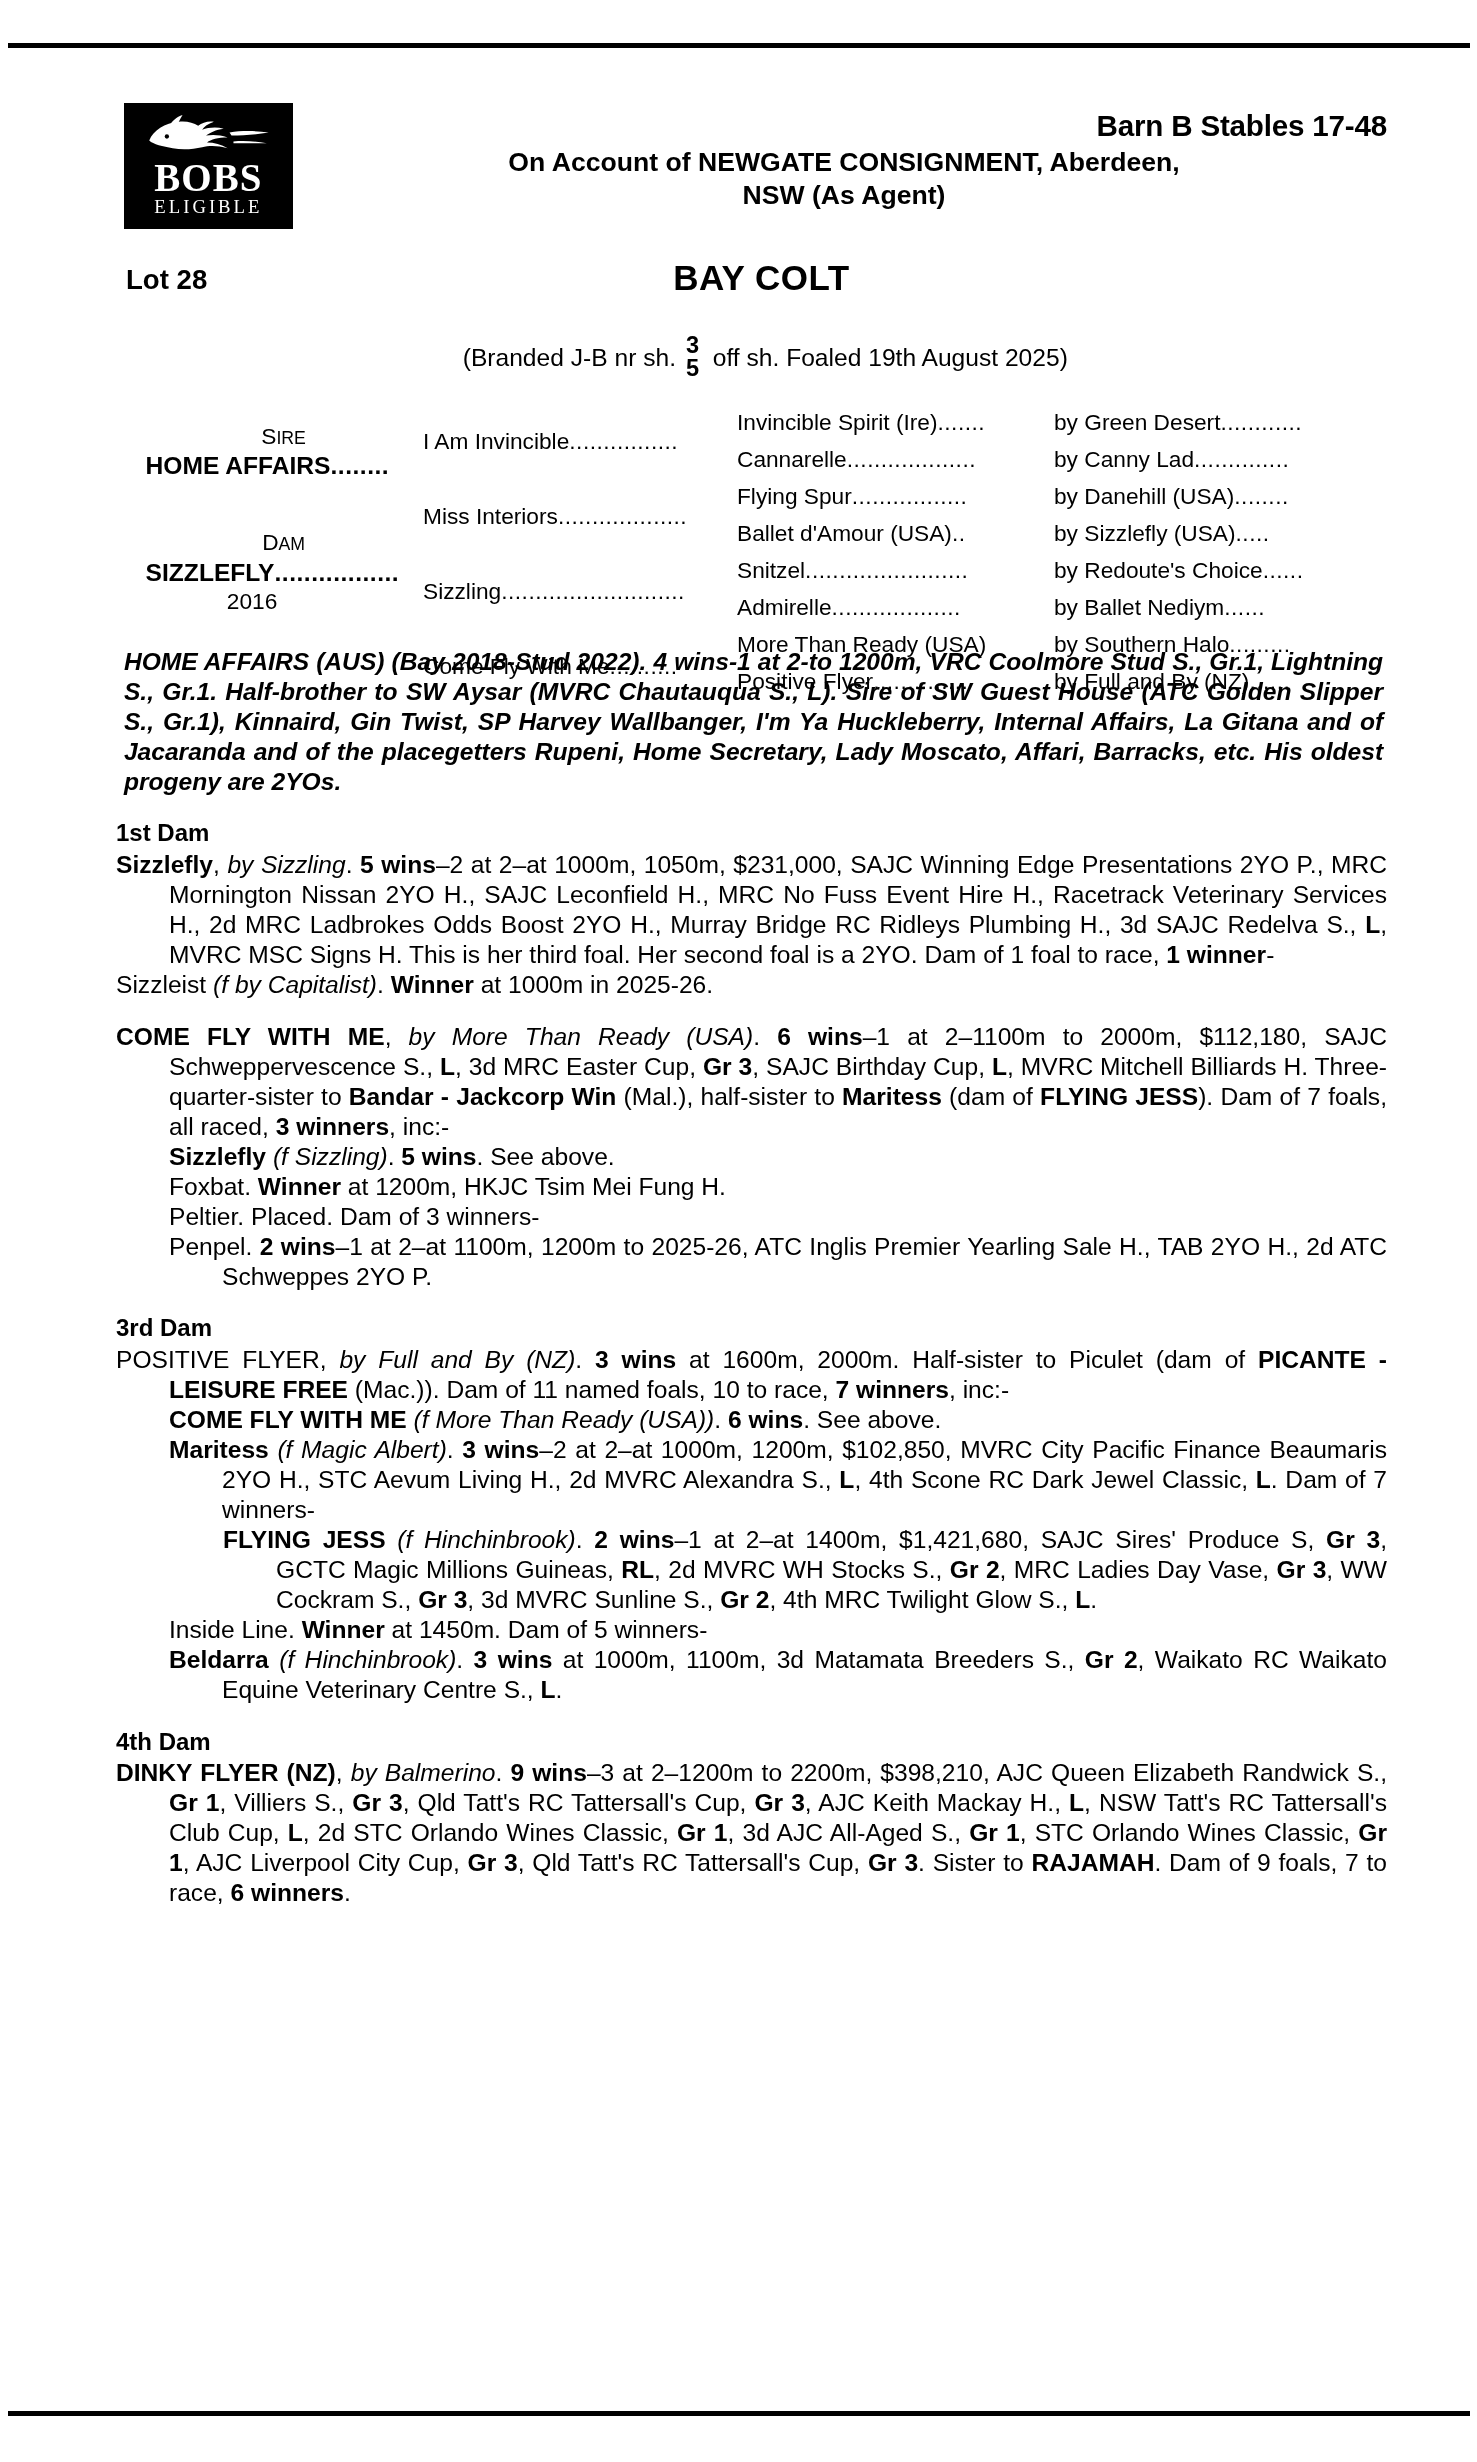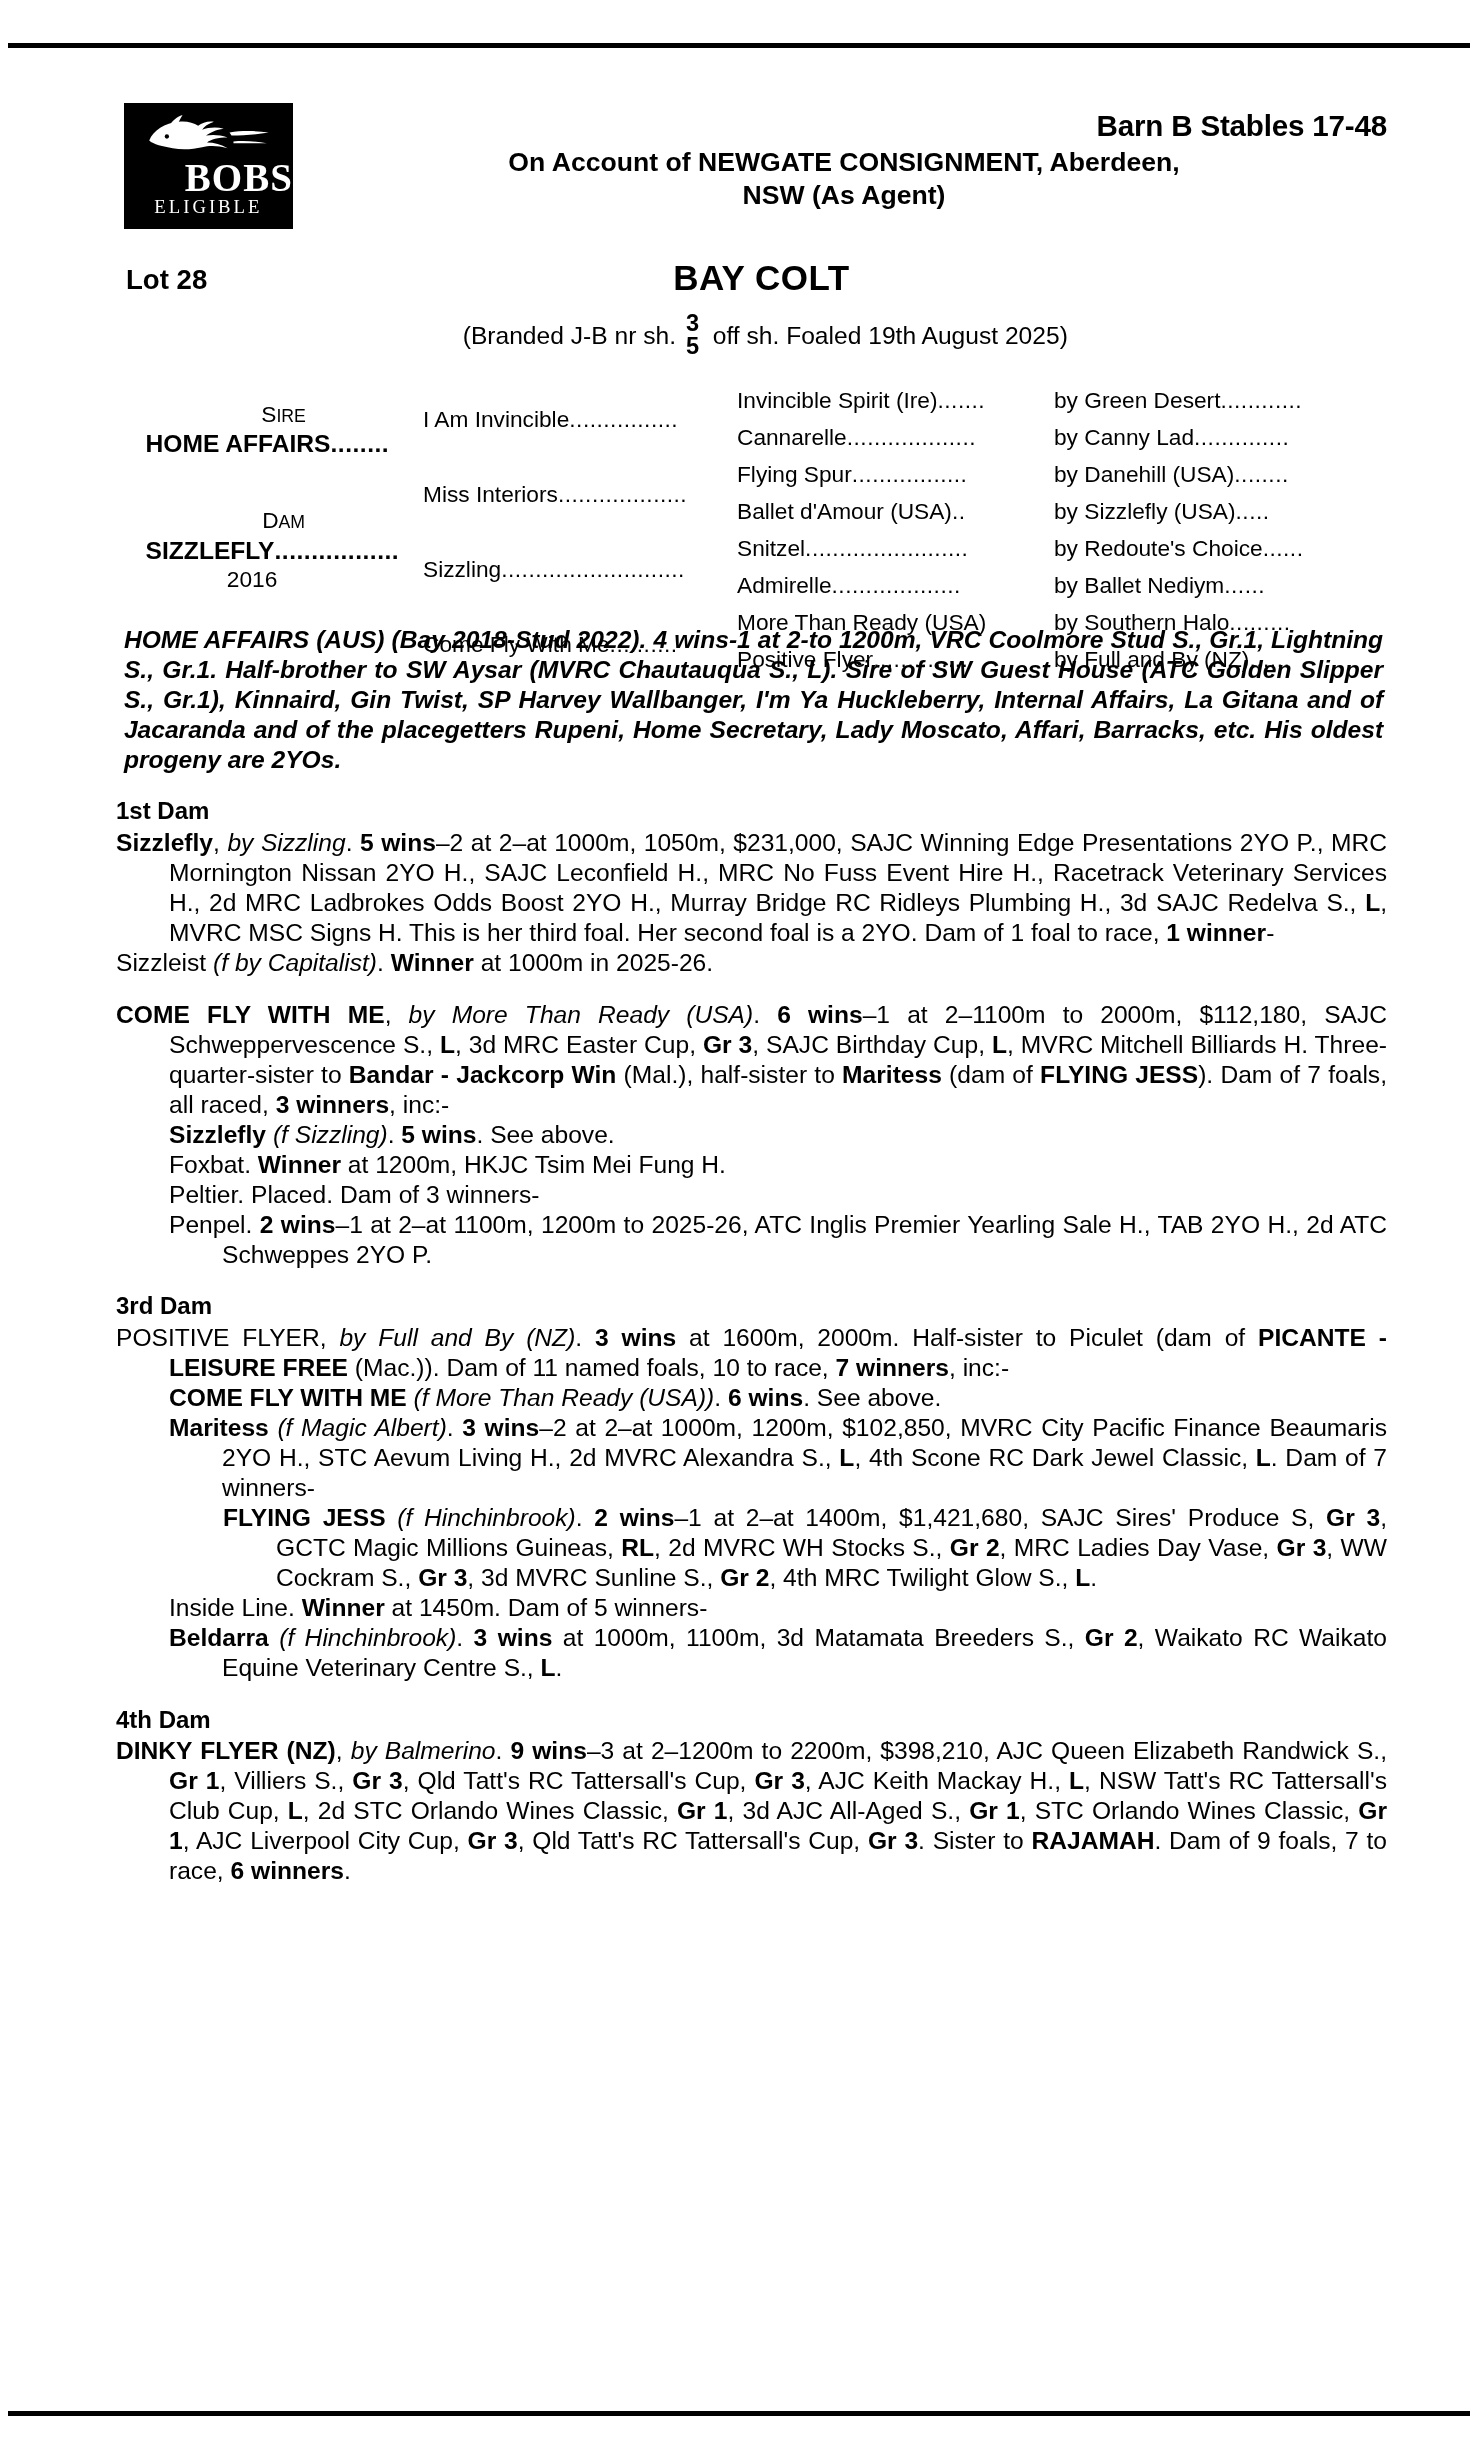--- a/index.html
+++ b/index.html
@@ -66,21 +66,20 @@
     width: 138px;
     height: 47px;
   }
   .bobs-logo .bobs-word {
     font-family: "Liberation Serif", serif;
     font-size: 39px;
     font-weight: 700;
     line-height: 39px;
     letter-spacing: 1px;
     margin-top: -2px;
-    text-align: right;
   }
   .bobs-logo .bobs-sub {
     font-family: "Liberation Serif", serif;
     font-size: 18.7px;
     line-height: 20.7px;
     letter-spacing: 3px;
   }
   .barn {
     position: absolute;
     right: 0;
@@ -118,21 +117,21 @@
     text-align: center;
     font-size: 35px;
     font-weight: 700;
     letter-spacing: 0.5px;
     padding-left: 19.7px;
   }
   .branding {
     text-align: center;
     font-size: 24.6px;
     line-height: 29.6px;
-    margin-top: 0;
+    margin-top: 22px;
     padding-left: 27.6px;
     display: flex;
     justify-content: center;
     align-items: center;
     gap: 0px;
     white-space: nowrap;
   }
   .brand-frac {
     display: inline-flex;
     flex-direction: column;

